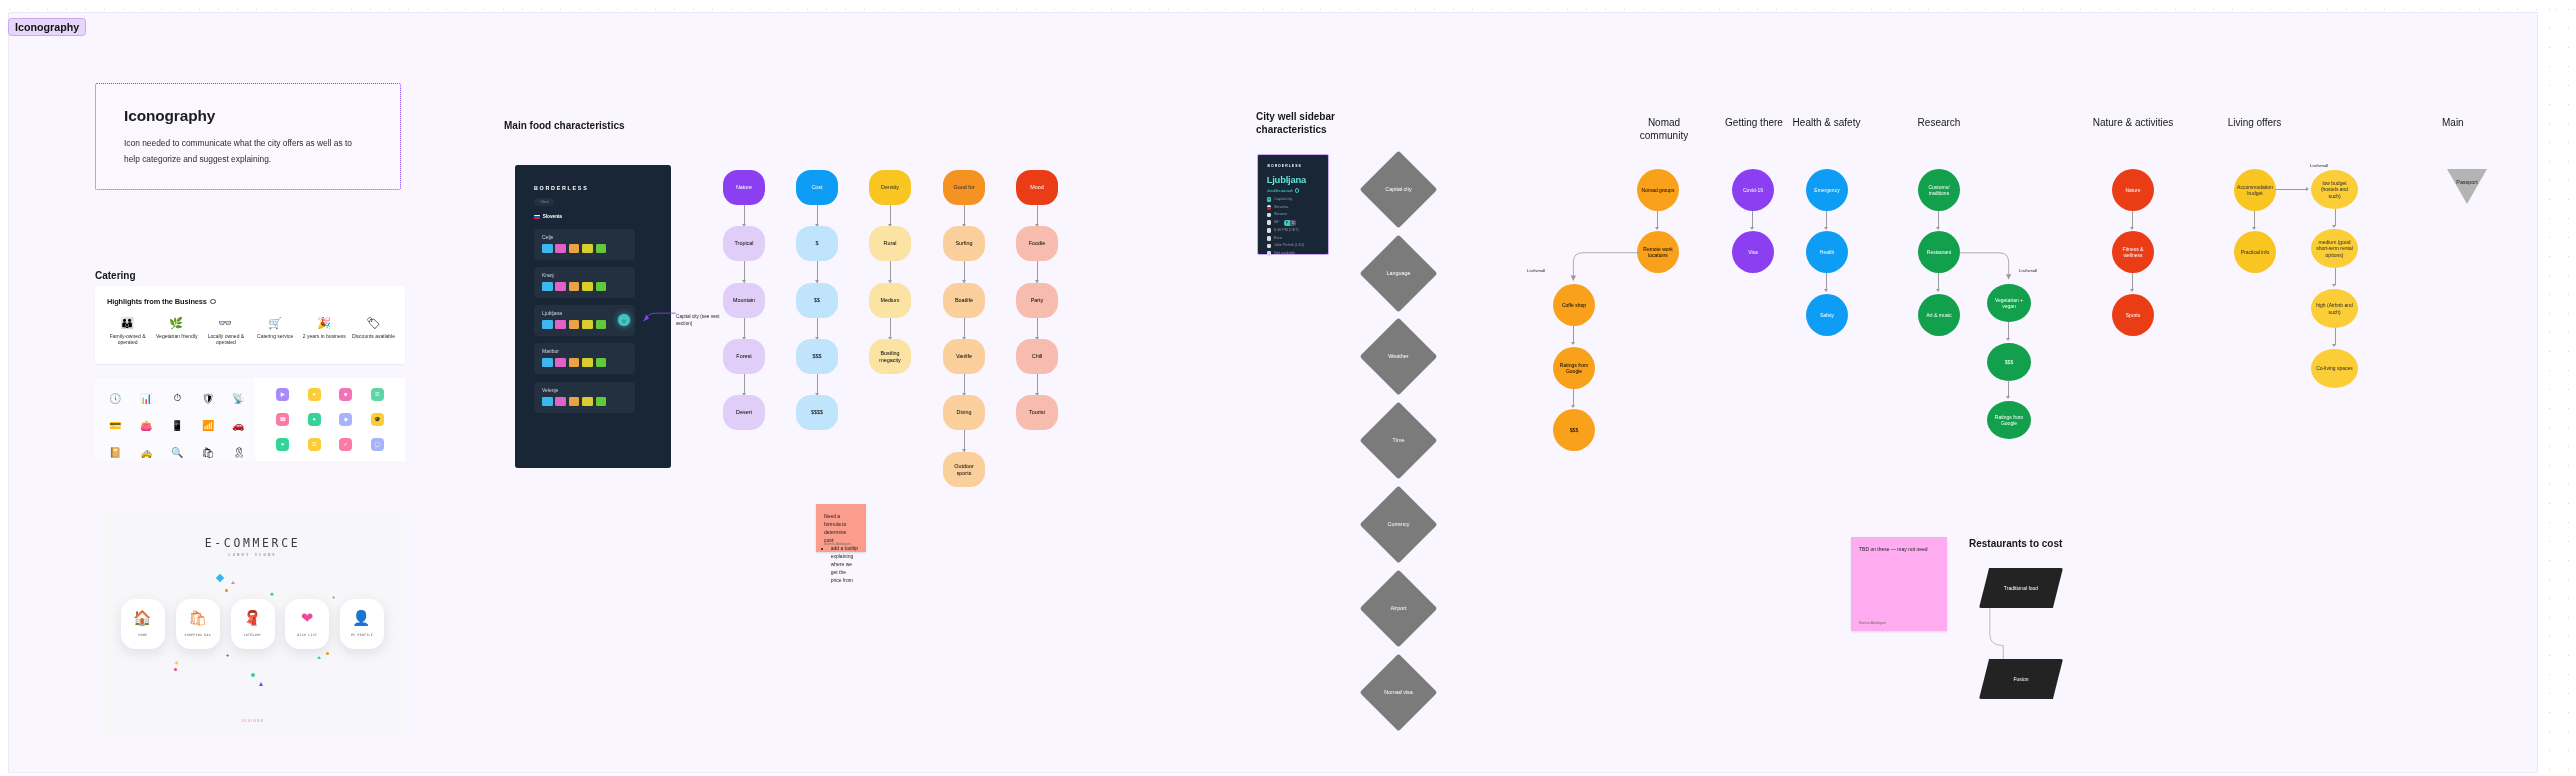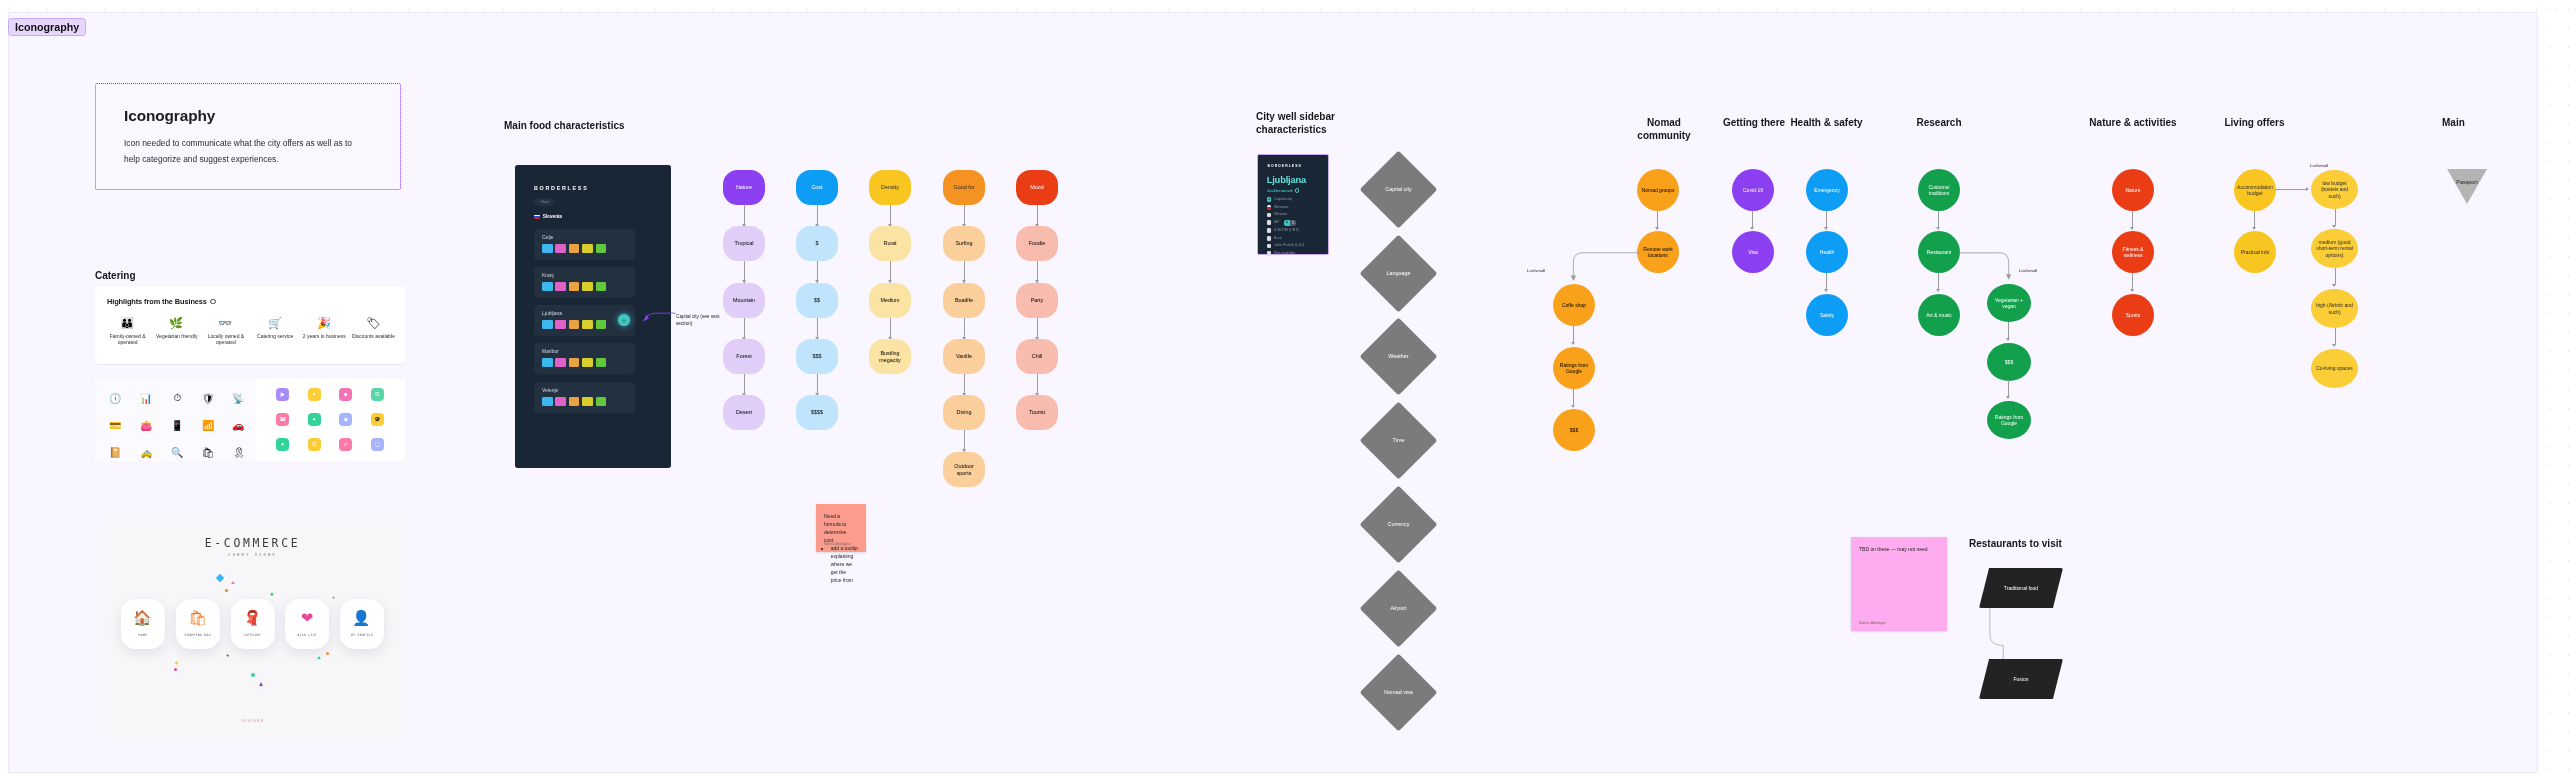--- a/index.html
+++ b/index.html
@@ -144,21 +144,21 @@
   .fcpill span{ font-size:3px; padding:0.7px 2px; }
   .fcpill .f { background:#41c7c2; color:#06373a; font-weight:700;}
   .fcpill .c { background:#4b5866; color:#cfd8e3; font-weight:700;}
 
   .diamond { position:absolute; width:55px; height:55px; background:#7b7b7b; transform:rotate(45deg); border-radius:2.7px; }
   .diamond span { display:block; transform:rotate(-45deg); width:55px; height:55px;
         display:flex; align-items:center; justify-content:center; text-align:center;
         color:#fff; font-size:5.4px; line-height:1.3; }
 
   
-  .ccol-title { position:absolute; font-size:10px; font-weight:700; color:#16161a; text-align:center; line-height:1.25;}
+  .ccol-title { position:absolute; font-size:10px; font-weight:400; color:#16161a; text-align:center; line-height:1.25;}
   .circ { position:absolute; border-radius:50%; display:flex; align-items:center; justify-content:center;
           text-align:center; font-size:5px; line-height:1.25; padding:0 2.7px; }
   .ell  { position:absolute; border-radius:50%; display:flex; align-items:center; justify-content:center;
           text-align:center; font-size:5px; line-height:1.3; padding:0 4px; }
   .conn { position:absolute; background:#9b9b9b; }
   .arrowhead-d { position:absolute; width:0;height:0;border-left:2.3px solid transparent;
         border-right:2.3px solid transparent;border-top:3.4px solid #9b9b9b;}
   .arrowhead-r { position:absolute; width:0;height:0;border-top:2.3px solid transparent;
         border-bottom:2.3px solid transparent;border-left:3.4px solid #9b9b9b;}
   .smalllbl { position:absolute; font-size:4.4px; color:#1d1d1f; }
@@ -179,21 +179,21 @@
 <div id="canvas">
 
   <div class="dotgrid" style="left:0;top:0;width:2576px;height:10.7px;"></div>
   <div class="dotgrid" style="left:2540px;top:0;width:36px;height:776px;"></div>
 
   <div id="frame"></div>
   <div id="frame-title">Iconography</div>
 
   <div id="desc-card">
     <h2>Iconography</h2>
-    <p>Icon needed to communicate what the city offers as well as to help categorize and suggest experiences.</p>
+    <p>Icon needed to communicate what the city offers as well as to help categorize and suggest explaining.</p>
   </div>
 
   <div class="sect-title" id="research-title">Catering</div>
 
   <div id="hl-card">
     <div class="hl-head">
       <span>Highlights from the Business</span><span class="hl-info"></span>
     </div>
     <div id="hl-items">
       <div class="hl-item">
@@ -625,21 +625,21 @@
   <div class="conn" style="left:2335px;top:328px;width:0.8px;height:17.4px;"></div>
   <div class="arrowhead-d" style="left:2332px;top:344px;"></div>
   <div class="ell" style="left:2311px;top:349px;width:47px;height:39px;background:#fbcd36;color:#2b2b30;">Co-living spaces</div>
 
   <div class="ccol-title" style="left:2442px;top:117px;width:127px;text-align:left;">
     <span>Main</span>
   </div>
   <div class="tri" style="left:2447px;top:169px;"></div>
   <div class="tri-lbl" style="left:2453px;top:179px;width:28px;text-align:center;">Passport</div>
 
-  <div class="sect-title" style="left:1969px;top:538px;">Restaurants to visit</div>
+  <div class="sect-title" style="left:1969px;top:538px;">Restaurants to cost</div>
 
   <div class="sticky" style="left:1851px;top:537px;width:96px;height:94px;background:#ffabf0;">
     <div class="body">TBD on these — may not need</div>
     <div class="author">Namira Abdulgani</div>
   </div>
 
   <div class="para" style="left:1979px;top:568px;width:84px;height:40px;">Traditional food</div>
   <svg style="position:absolute;left:1987px;top:608px;" width="54" height="67" viewBox="0 0 80 100">
     <path d="M4,0 L4,40 Q4,56 24,56 L24,84" stroke="#b0b0b0" stroke-width="1.3" fill="none"></path>
     <path d="M24,92 L19,82 L29,82 Z" fill="#b0b0b0"></path>

